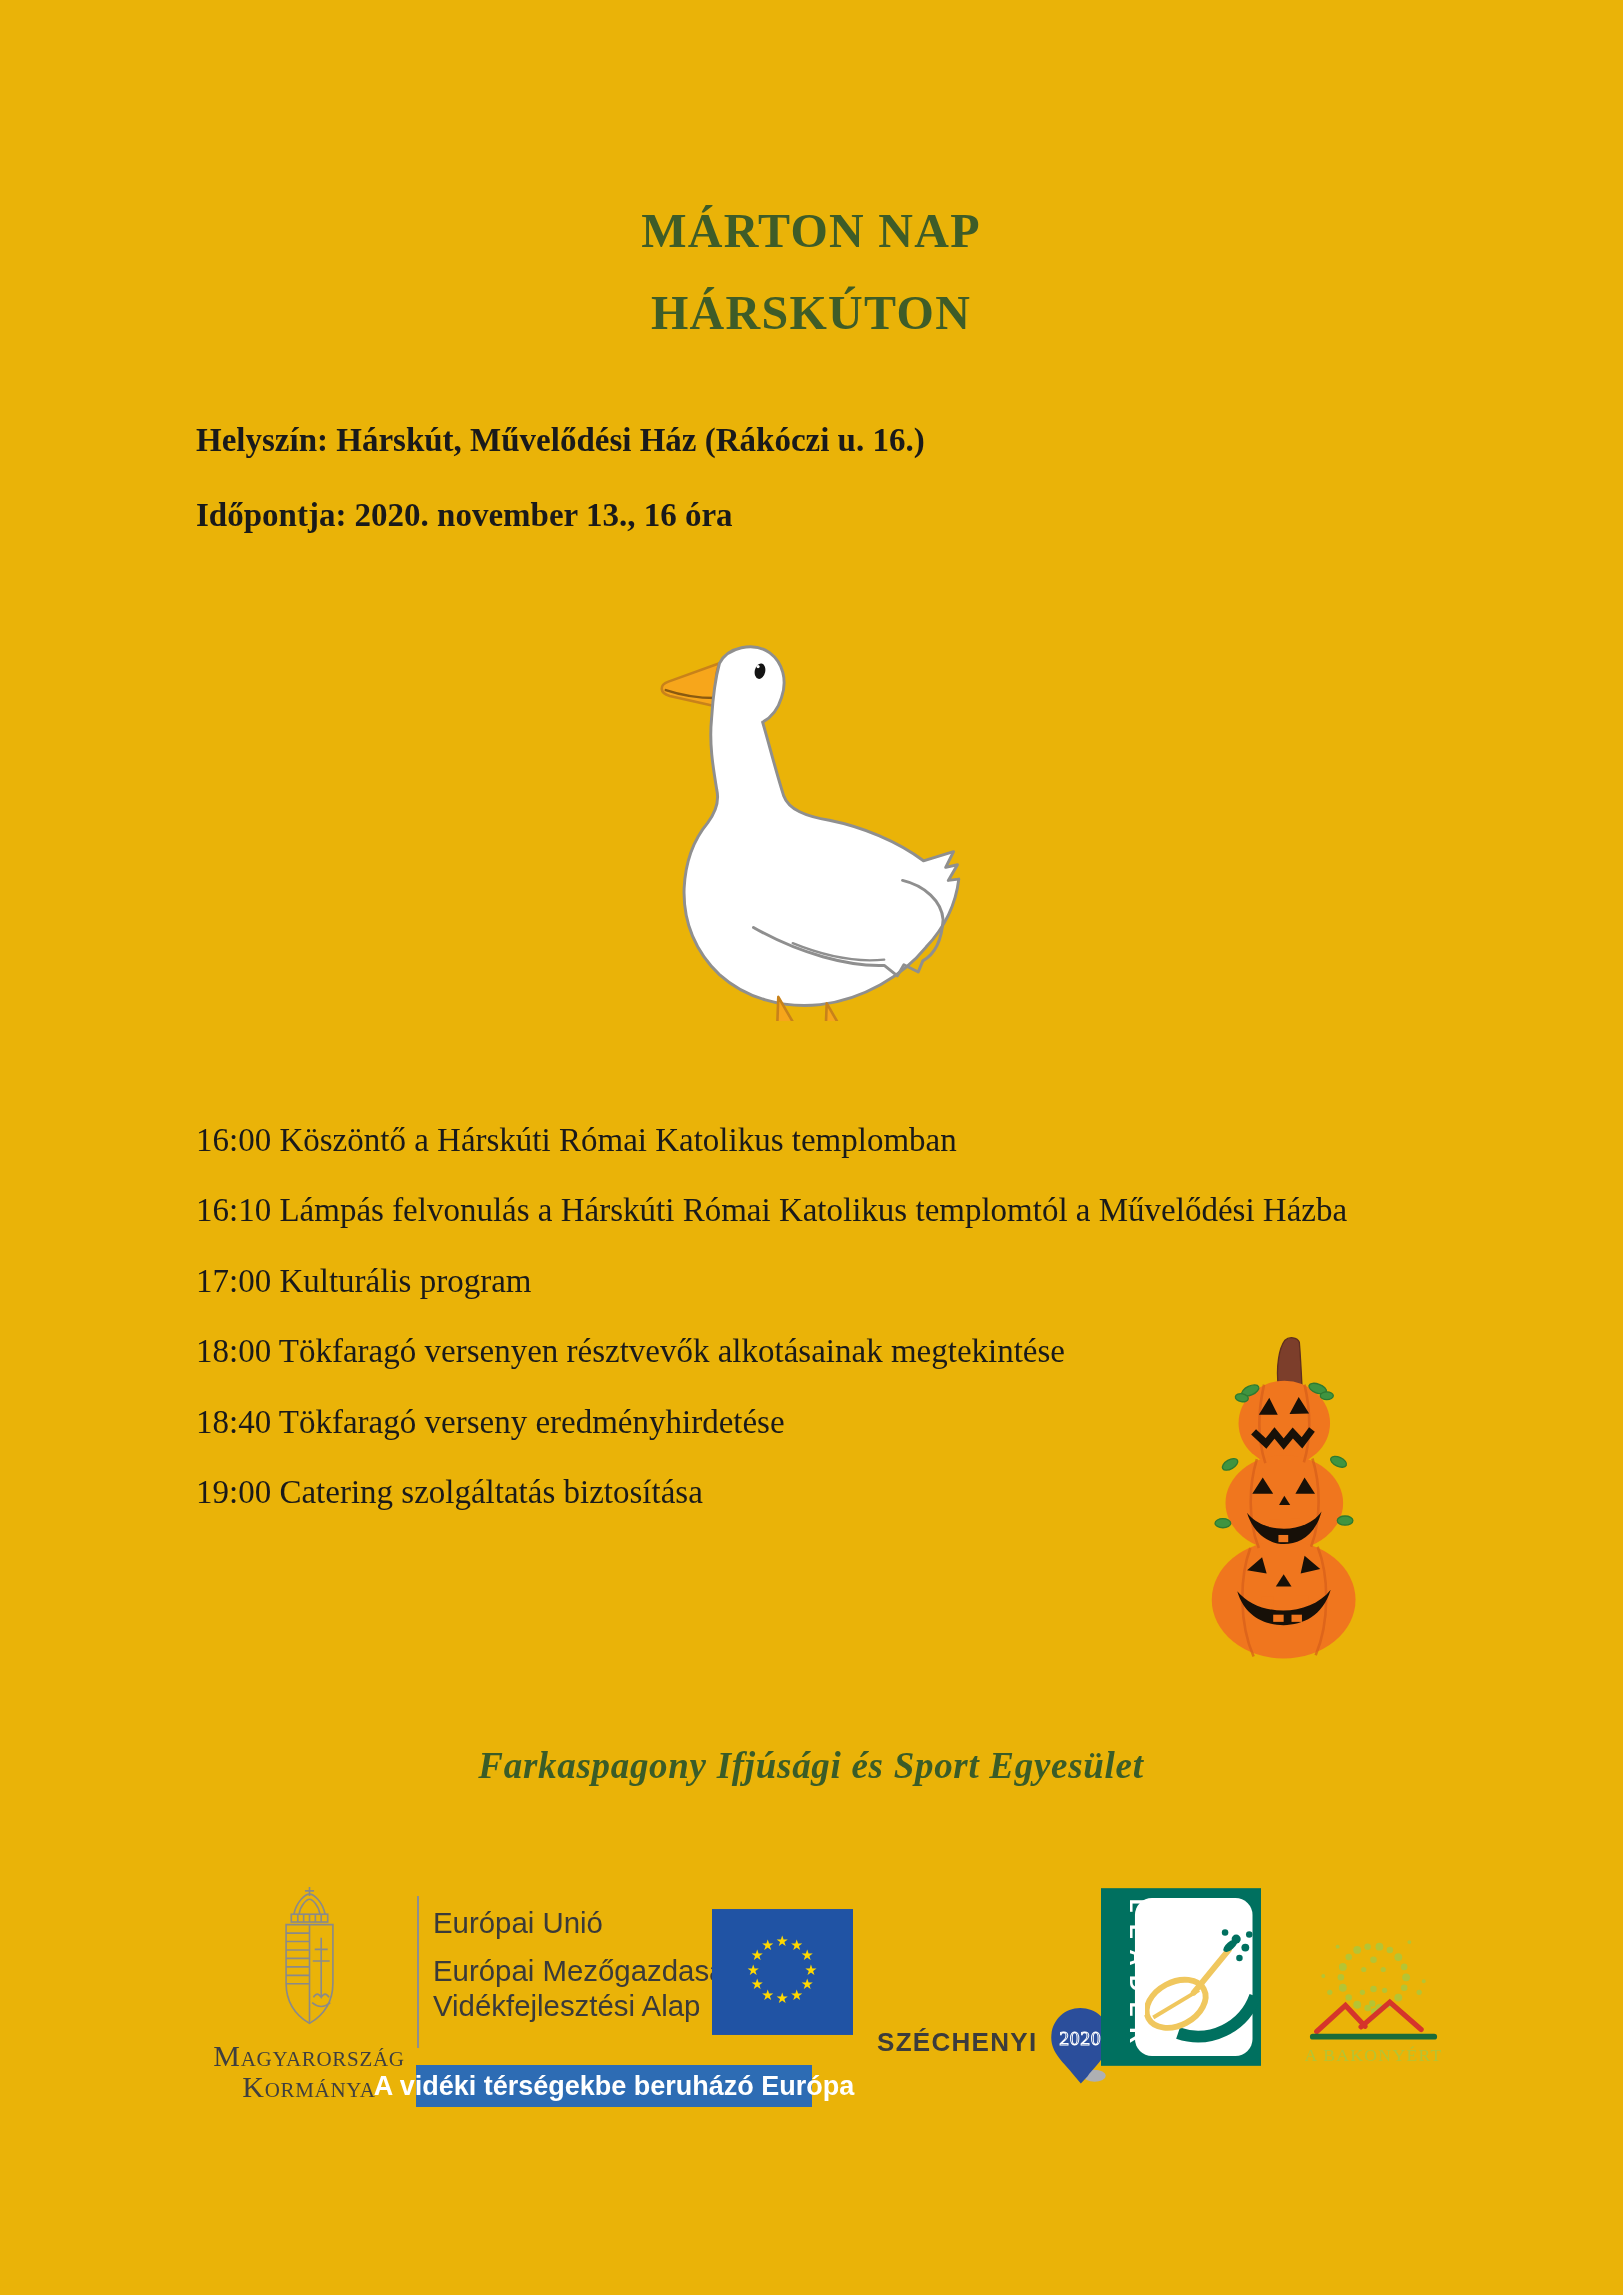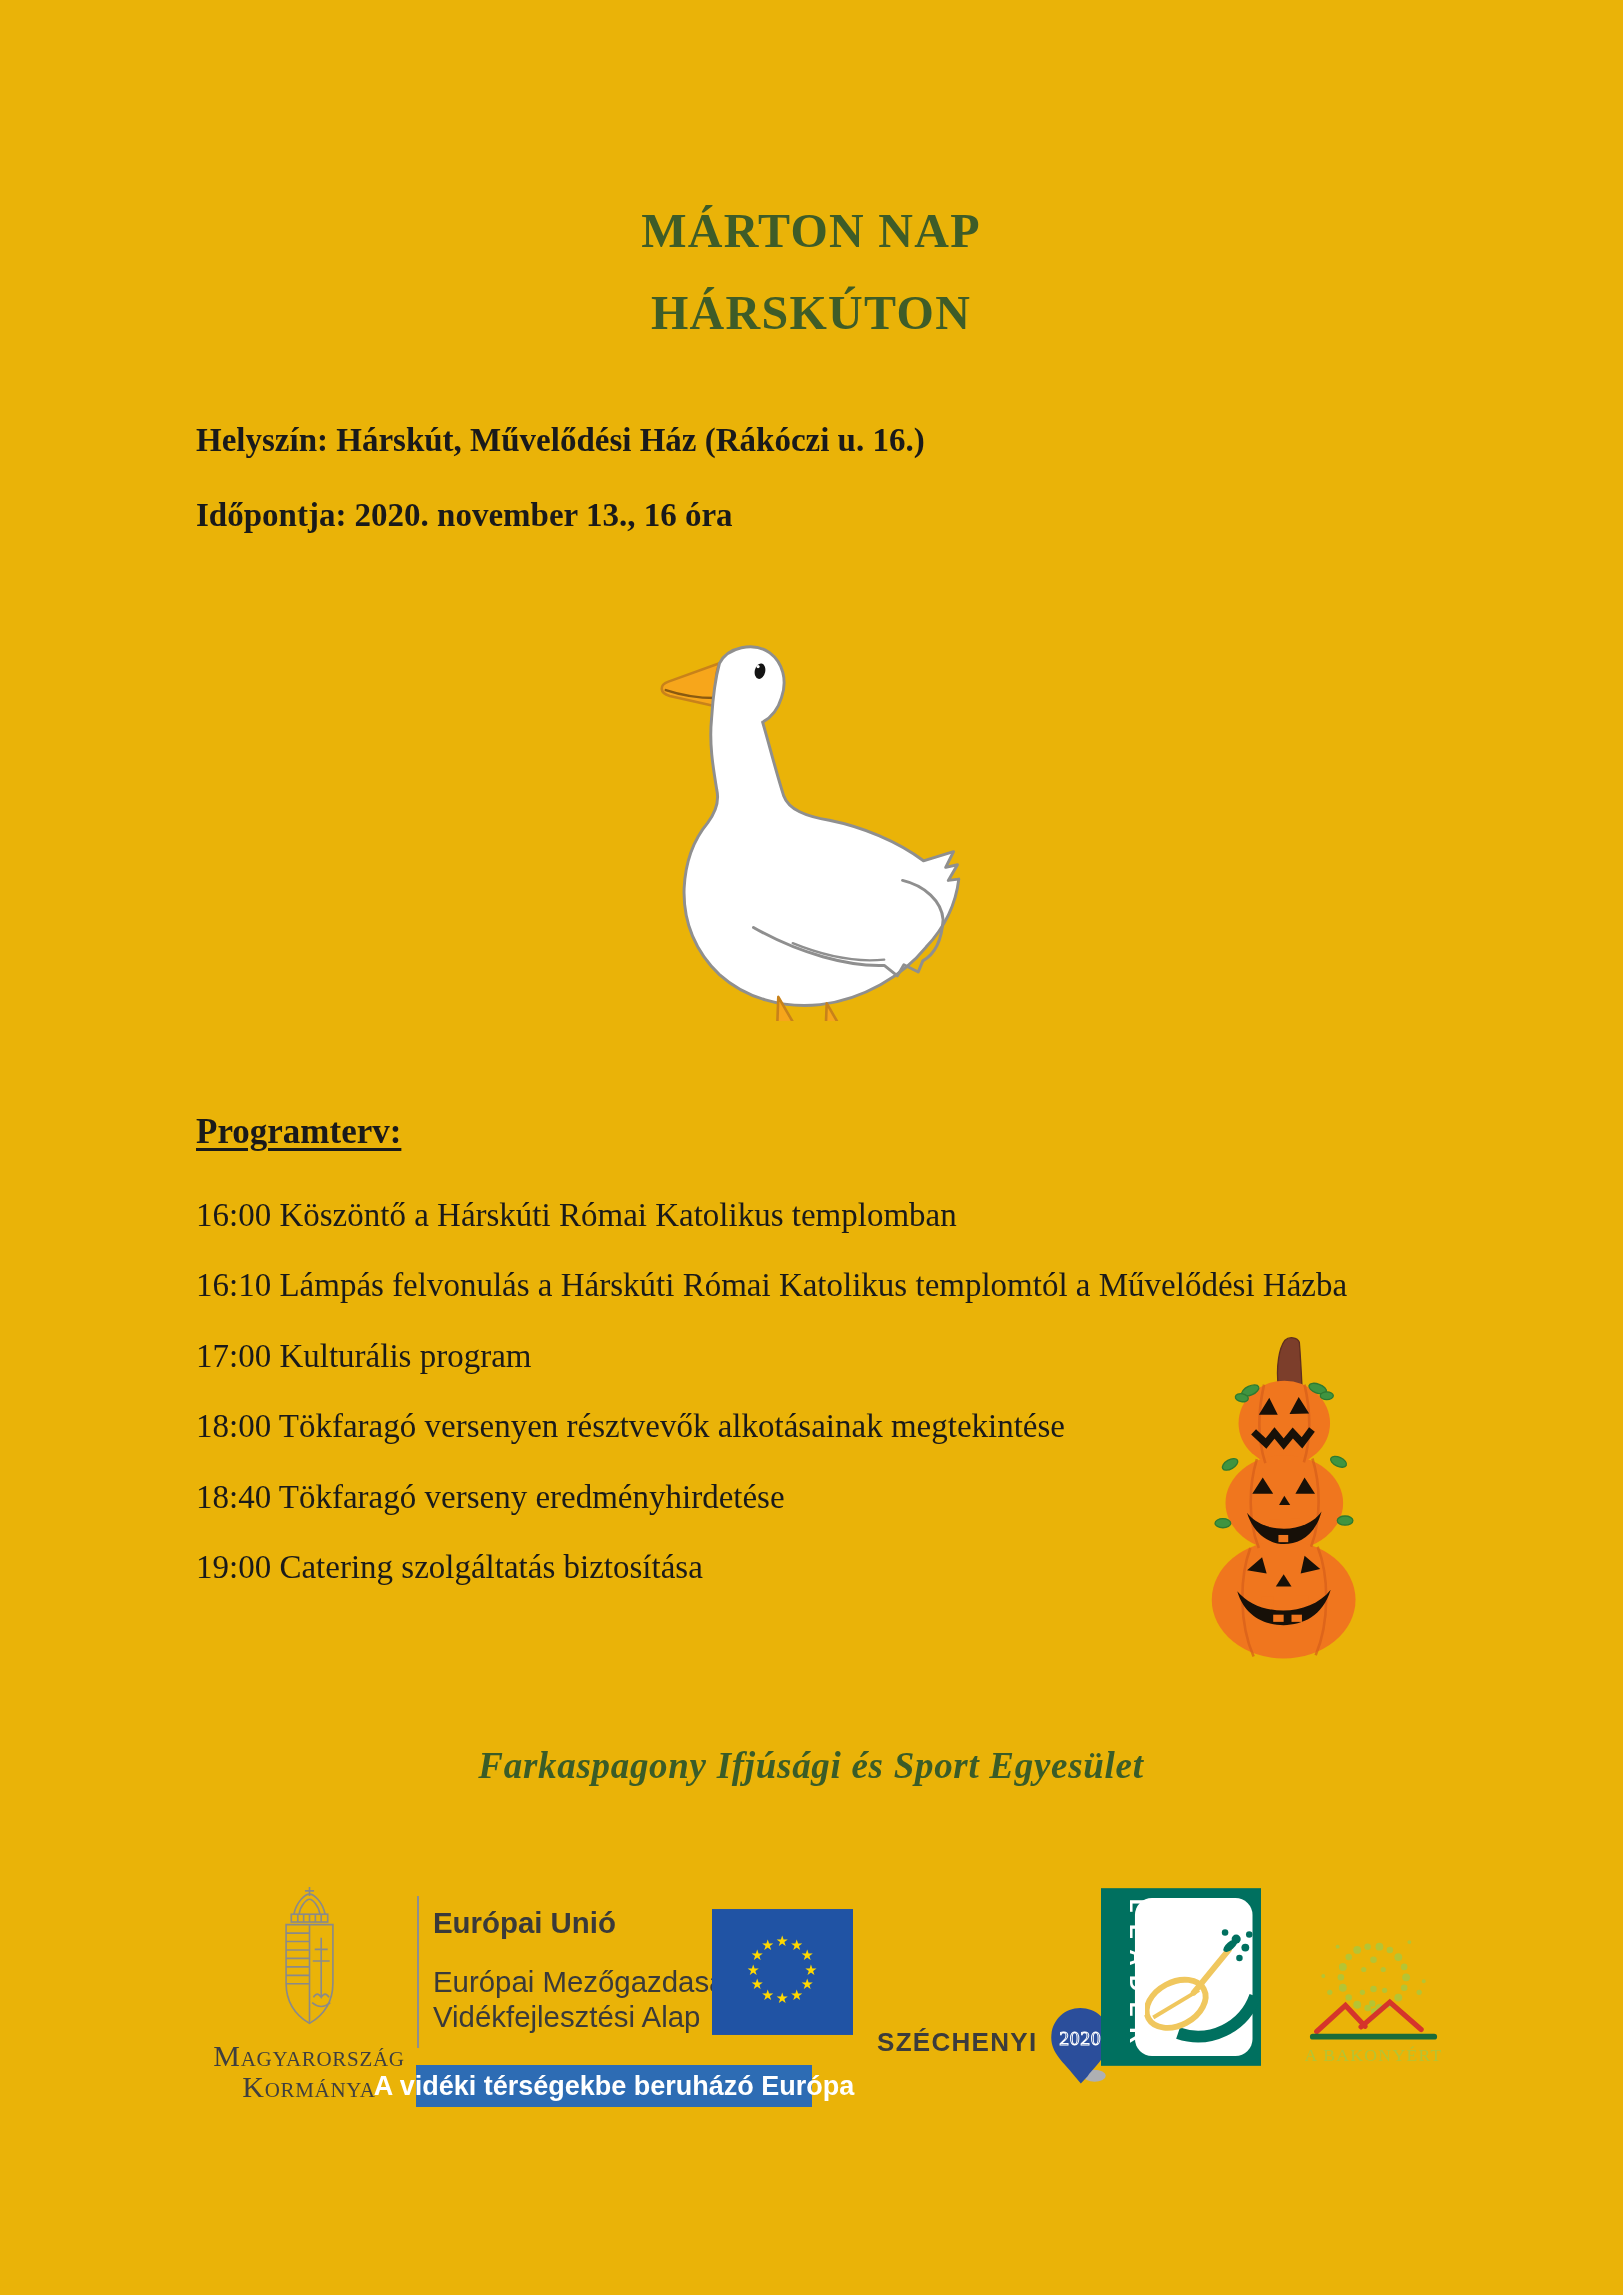--- a/index.html
+++ b/index.html
@@ -34,21 +34,21 @@
   }
   
   .gov{position:absolute;left:211px;top:1885px;width:196px;text-align:center;color:#3F3F3F;}
   .gov svg{display:block;margin:0 auto;}
   .gov-name{font-variant:small-caps;font-size:30px;line-height:31px;letter-spacing:0.7px;margin-top:14.4px;}
   .divider{position:absolute;left:417px;top:1896px;width:2px;height:152px;background:#8f8f8f;}
   .eu-text{
     position:absolute;left:433px;top:1905px;
     font-family:"Liberation Sans",sans-serif;color:#3A3A3A;font-size:29.4px;line-height:35px;
   }
-  .eu-text .bold{font-weight:bold;margin:0 0 24px 0;}
+  .eu-text .bold{font-weight:normal;margin:0 0 13px 0;}
   .eu-text p{margin:0;}
   .eu-flag{position:absolute;left:712px;top:1909px;}
   .banner{
     position:absolute;left:416px;top:2065px;width:396px;height:42px;background:#2D6CB4;
     color:#fff;font-family:"Liberation Sans",sans-serif;font-weight:bold;font-size:27px;
     display:flex;align-items:center;justify-content:center;white-space:nowrap;
   }
   .szechenyi{position:absolute;left:877px;top:2006px;display:flex;align-items:flex-start;}
   .sz-name{
     font-family:"Liberation Sans",sans-serif;font-weight:bold;font-size:26px;
@@ -96,21 +96,20 @@
         C 429,473 440,452 442,420 C 440,392 414,368 380,360" fill="none" stroke="#8F8F8F" stroke-width="4.5"></path>
       <path d="M 212,456 C 266,478 314,485 352,481" fill="none" stroke="#8F8F8F" stroke-width="3.5"></path>
       <path d="M 190,538 l -2,54 l -40,28 l 14,4 l -8,14 l 18,2 l -4,12 l 44,-6 l 8,-56 z" fill="#F7A61B" stroke="#C8821A" stroke-width="4"></path>
       <path d="M 264,548 l -2,54 l -40,28 l 14,4 l -8,14 l 18,2 l -4,12 l 44,-6 l 8,-56 z" fill="#F7A61B" stroke="#C8821A" stroke-width="4"></path>
       <ellipse cx="162" cy="40" rx="8" ry="12" fill="#141414" transform="rotate(12 162 40)"></ellipse>
       <circle cx="159" cy="33" r="2.5" fill="#ffffff"></circle>
     </g>
   </svg>
 
   <div class="program">
-    <h2>Programterv:</h2>
     <p>16:00 Köszöntő a Hárskúti Római Katolikus templomban</p>
     <p>16:10 Lámpás felvonulás a Hárskúti Római Katolikus templomtól a Művelődési Házba</p>
     <p>17:00 Kulturális program</p>
     <p class="narrow">18:00 Tökfaragó versenyen résztvevők alkotásainak megtekintése</p>
     <p>18:40 Tökfaragó verseny eredményhirdetése</p>
     <p>19:00 Catering szolgáltatás biztosítása</p>
   </div>
 
   <svg class="pumpkins" viewBox="0 0 250 505">
     <path d="M 118,80 C 114,48 119,20 128,8 C 134,2 147,3 150,11 C 152,36 153,56 154,78 Z" fill="#7C3E2B" stroke="#5F2E1F" stroke-width="2"></path>

